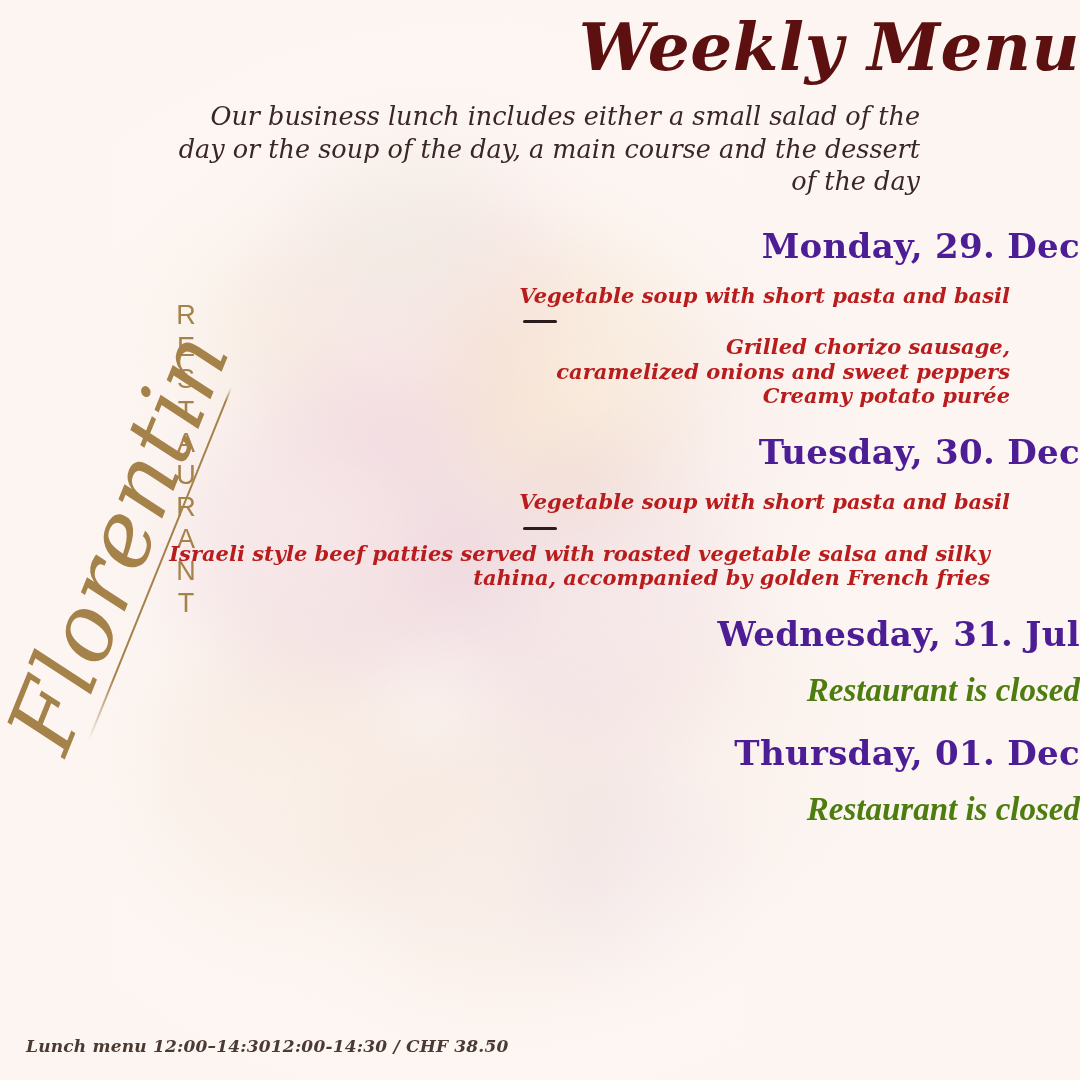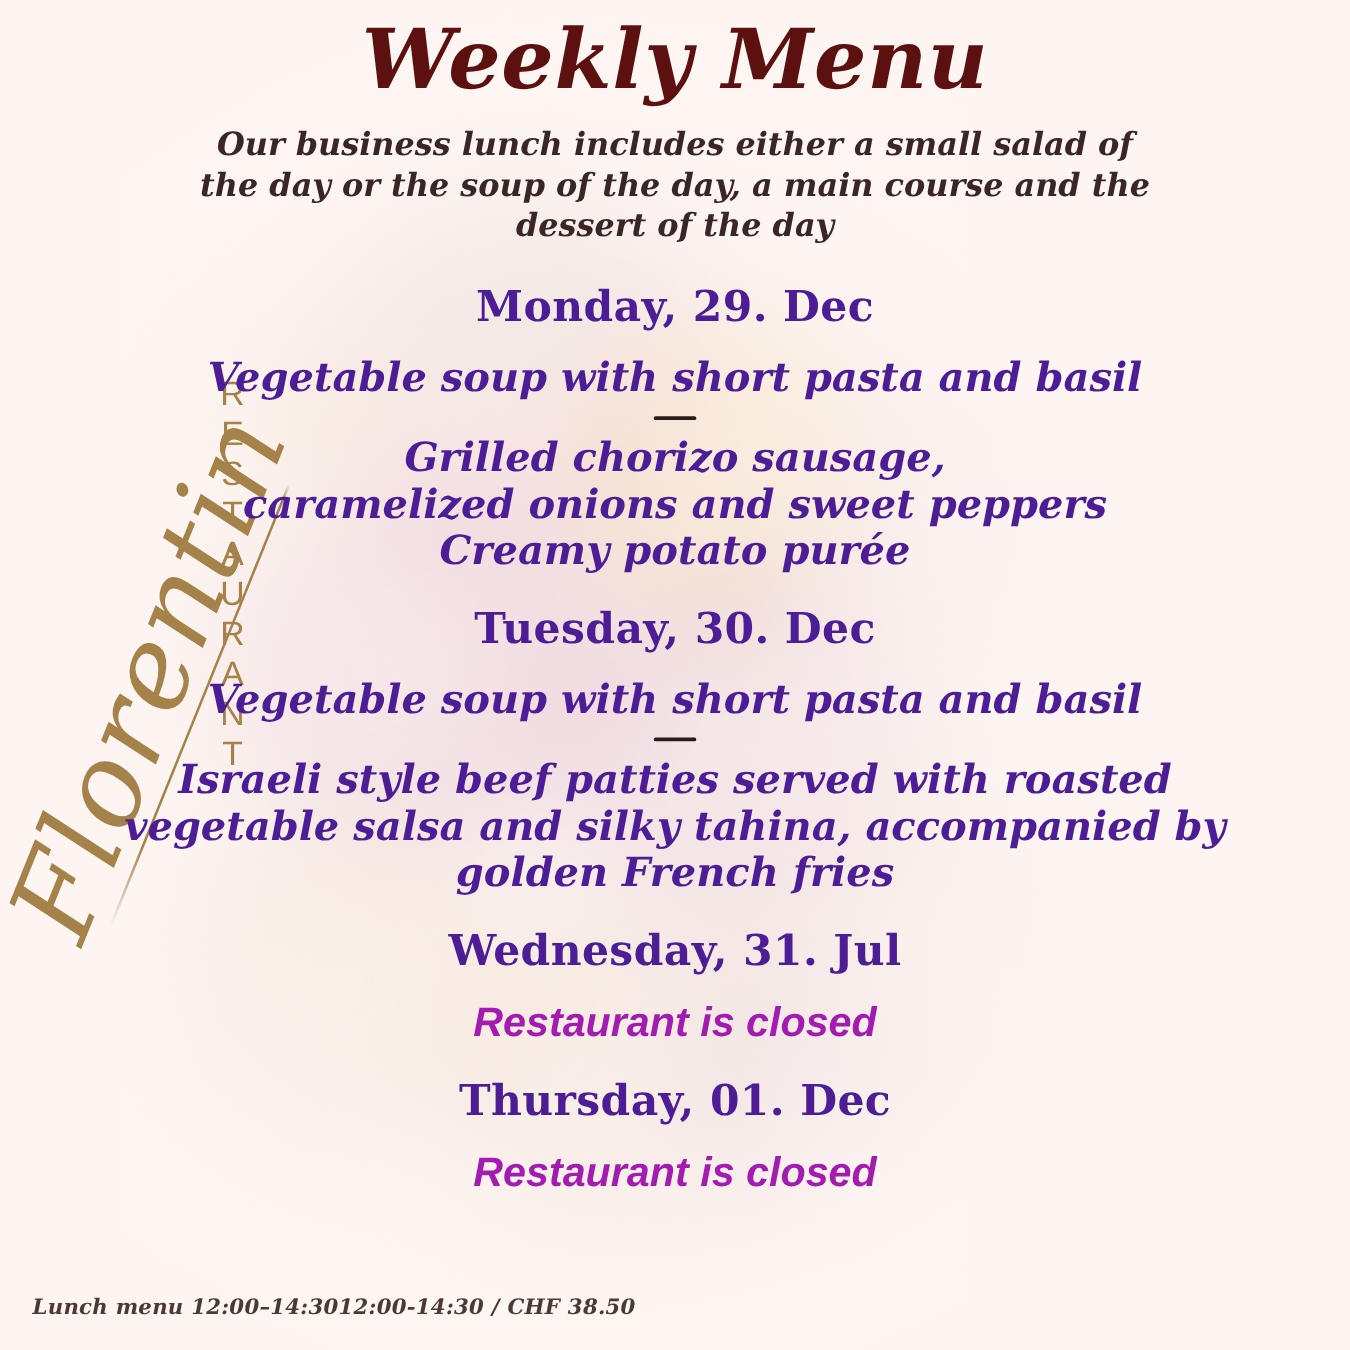--- a/index.html
+++ b/index.html
@@ -102,36 +102,36 @@
     text-orientation: upright;
     white-space: nowrap;
   }
 
   
   .content {
     position: absolute;
     left: 0;
     top: 0;
     width: 1080px;
-    text-align: center;
+    text-align: right;
   }
   .title {
     margin: 8px 0 0 0;
     font-family: "DejaVu Serif", serif;
     font-weight: bold;
     font-style: italic;
     font-size: 66px;
     color: #5c1010;
     letter-spacing: 0.5px;
   }
   .intro {
     margin: 14px auto 0 auto;
     width: 760px;
     font-family: "DejaVu Serif", serif;
-    font-weight: bold;
+    font-weight: normal;
     font-style: italic;
     font-size: 25.5px;
     line-height: 1.28;
     color: #3a2626;
   }
 
   .days {
     margin-top: 28px;
   }
   .day {
@@ -142,39 +142,39 @@
     font-weight: bold;
     font-size: 34px;
     color: #4c1d95;
     margin: 24px 0 18px 0;
     letter-spacing: 0.3px;
   }
   .dish {
     font-family: "DejaVu Serif", serif;
     font-weight: bold;
     font-style: italic;
-    font-size: 32px;
+    font-size: 21px;
     line-height: 1.16;
-    color: #4c1d95;
+    color: #b91c1c;
     margin: 0 auto;
     width: 940px;
   }
   .sep {
     width: 34px;
     height: 3px;
     background: #2b1c1c;
     margin: 12px auto 12px auto;
     border-radius: 2px;
   }
   .closed {
-    font-family: Liberation Sans, sans-serif;
+    font-family: Liberation Serif, serif;
     font-weight: bold;
     font-style: italic;
     font-size: 33px;
-    color: #a21caf;
+    color: #4d7c0f;
     margin: 0 auto 6px auto;
   }
 
   .footer {
     position: absolute;
     left: 26px;
     bottom: 24px;
     font-family: "DejaVu Serif", serif;
     font-weight: bold;
     font-style: italic;

